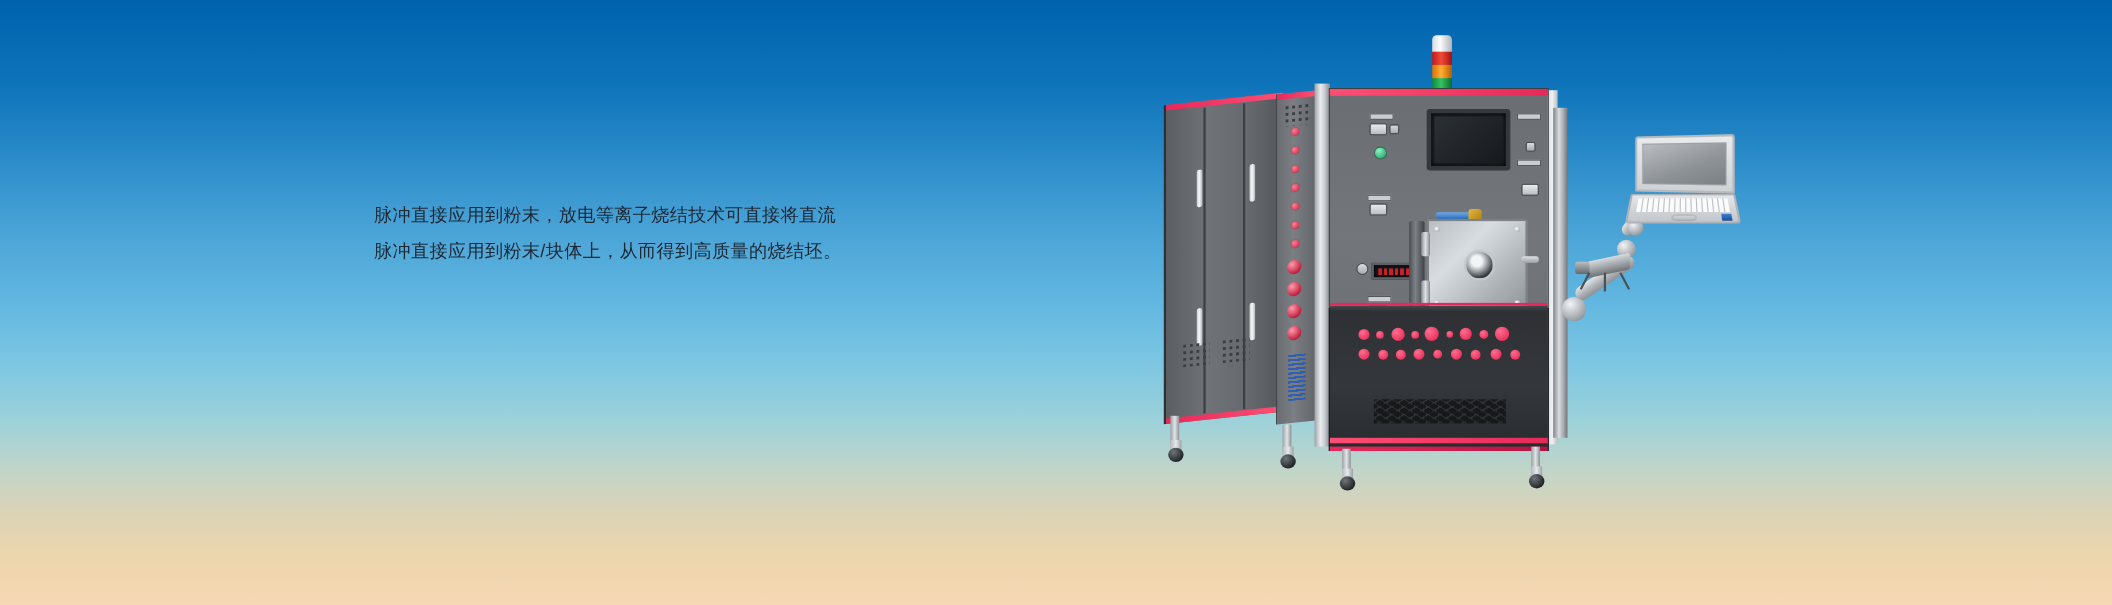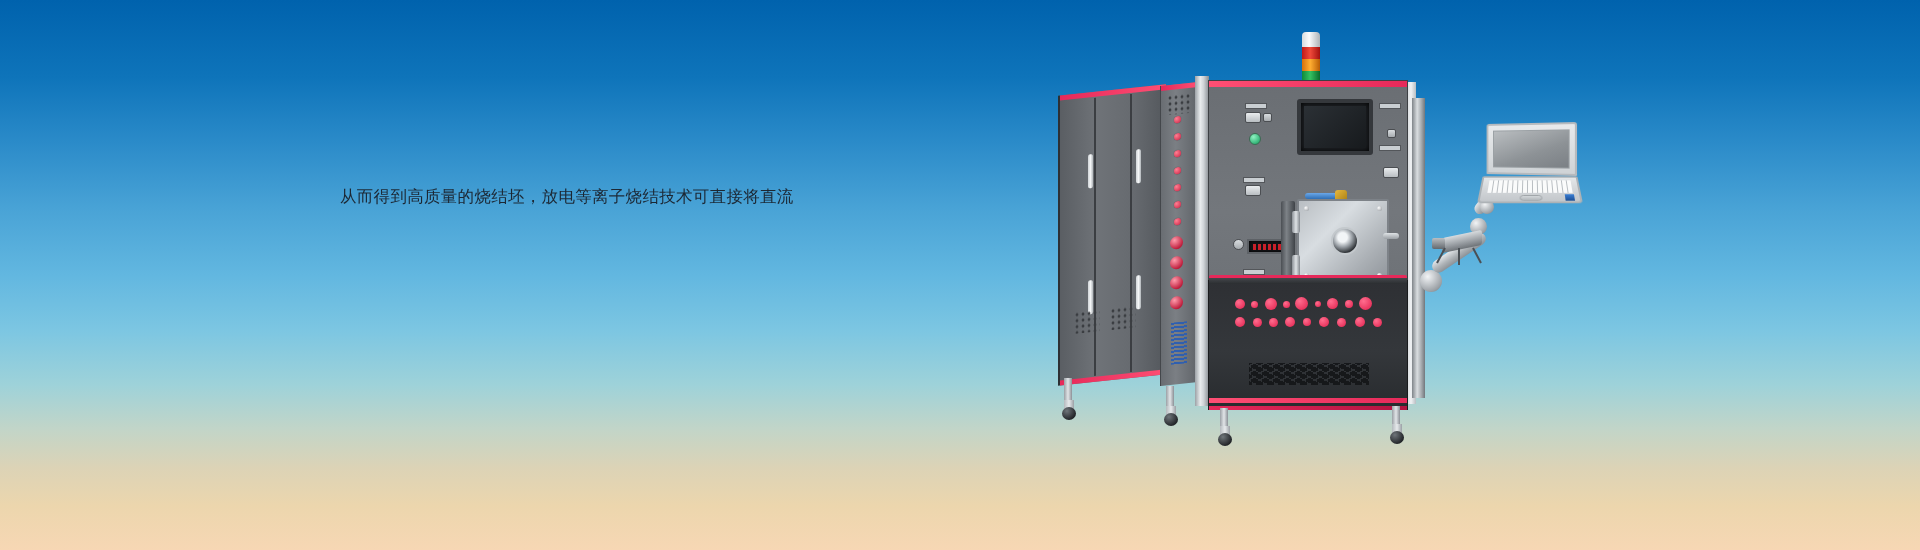--- a/index.html
+++ b/index.html
@@ -282,21 +282,22 @@
     background:linear-gradient(to right,#cfd3d6,#f0f2f4,#b9bec2);
   }
 </style>
 </head>
 <body>
 
 <div id="banner">
 
   <div id="text-block">
     <div id="subcopy">
-      <span class="ln">从而得到高质量的烧结坯，放电等离子烧结技术可直接将直流</span>
+      <span class="ln">脉冲直接应用到粉末，放电等离子烧结技术可直接将直流</span>
+      <span class="ln">脉冲直接应用到粉末/块体上，从而得到高质量的烧结坯。</span>
     </div>
   </div>
 
   <div id="machine">
 
     <div class="tower-cap"></div>
     <div class="tower-seg t-red"></div>
     <div class="tower-seg t-amb"></div>
     <div class="tower-seg t-grn"></div>
     <div class="tower-base"></div>

